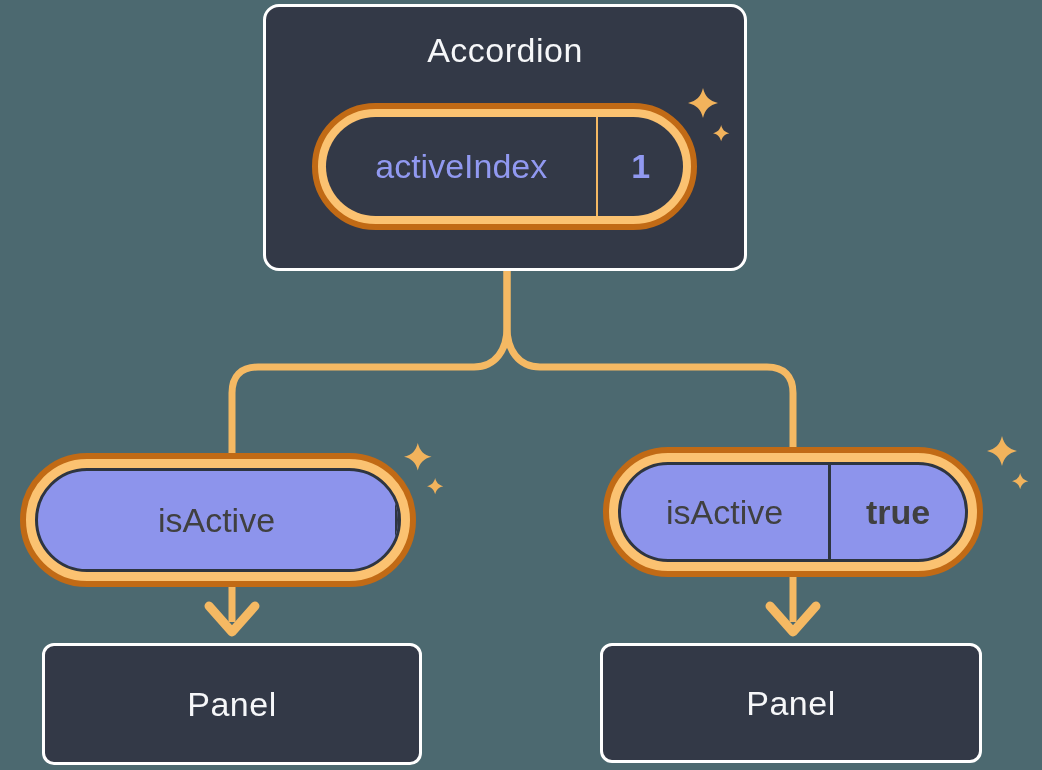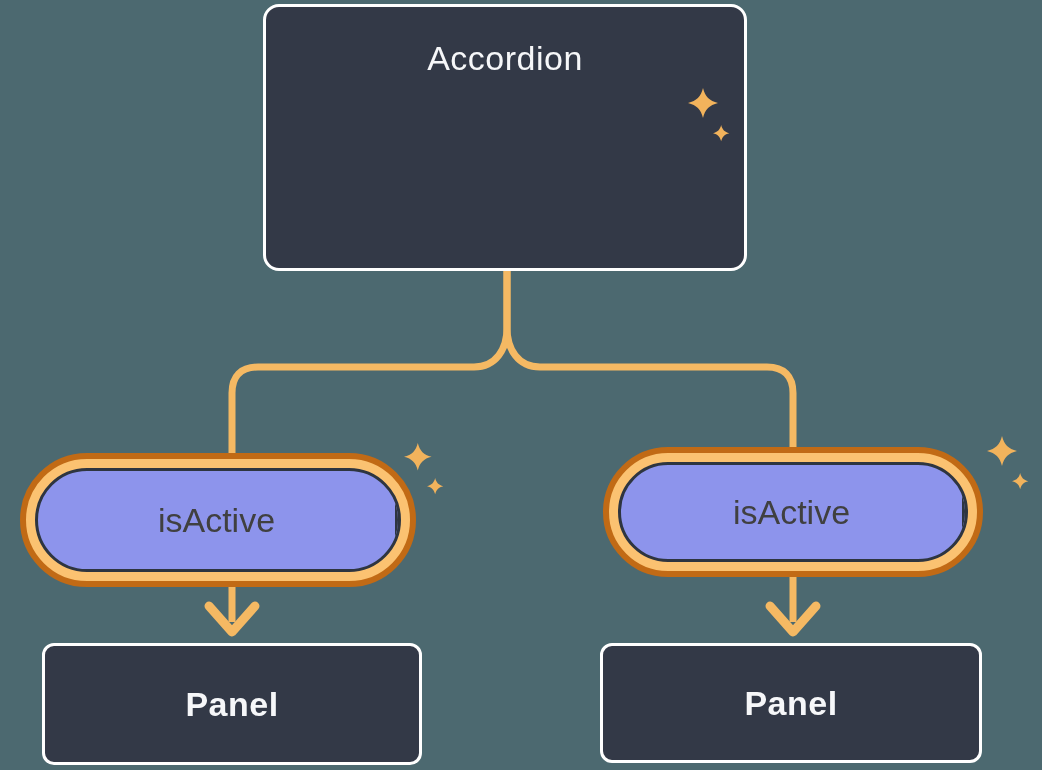--- a/index.html
+++ b/index.html
@@ -7,23 +7,23 @@
     position:relative;width:1042px;height:770px;overflow:hidden;
     background:#4C6970;
     font-family:"Liberation Sans", sans-serif;
   }
   .connectors{position:absolute;left:0;top:0;width:1042px;height:770px;z-index:1;}
   .node{
     position:absolute;background:#333947;border:3px solid #FFFFFF;
     box-sizing:border-box;color:#F6F7F9;z-index:2;
   }
   .accordion-box{left:263px;top:4px;width:484px;height:267px;border-radius:16px;}
-  .box-title{text-align:center;margin-top:32px;font-size:34px;font-weight:500;letter-spacing:0.5px;}
+  .box-title{text-align:center;margin-top:24px;font-size:34px;font-weight:500;letter-spacing:0.5px;}
   .panel-box{border-radius:12px;display:flex;align-items:center;justify-content:center;
-    font-size:34px;font-weight:700;letter-spacing:0.5px;}
+    font-size:34px;font-weight:400;letter-spacing:0.5px;}
   .panel-left{left:42px;top:643px;width:380px;height:122px;}
   .panel-right{left:600px;top:643px;width:382px;height:120px;}
 
   .pill{
     position:absolute;border-radius:999px;box-sizing:border-box;
     border:6px solid #C16A15;background:#FBC271;z-index:3;
   }
   .pill-inner{
     height:100%;border-radius:999px;display:flex;align-items:stretch;
     overflow:hidden;box-sizing:border-box;
@@ -60,32 +60,40 @@
     <path d="M507 271 L507 328 C507 349 496 367 474 367 L258 367 C241 367 232 376 232 393 L232 622" stroke="#F5B963" stroke-width="7"></path>
     <path d="M507 271 L507 328 C507 349 518 367 540 367 L767 367 C784 367 793 376 793 393 L793 622" stroke="#F5B963" stroke-width="7"></path>
     <path d="M209 606 L232 632 L255 606" stroke="#F5B963" stroke-width="9" stroke-linecap="round" stroke-linejoin="round"></path>
     <path d="M770 606 L793 632 L816 606" stroke="#F5B963" stroke-width="9" stroke-linecap="round" stroke-linejoin="round"></path>
   </svg>
 
   <div class="node accordion-box">
     <div class="box-title">Accordion</div>
   </div>
 
+  <div class="pill pill-dark">
+    <div class="pill-inner">
+      <div class="seg seg-label">activeIndex</div>
+      <div class="divider"></div>
+      <div class="seg seg-value">1</div>
+    </div>
+  </div>
 
   <div class="pill pill-purple pill-left">
     <div class="pill-inner">
       <div class="seg seg-label">isActive</div>
       <div class="divider"></div>
     </div>
   </div>
 
   <div class="pill pill-purple pill-right">
     <div class="pill-inner">
       <div class="seg seg-label">isActive</div>
       <div class="divider"></div>
+      <div class="seg seg-value">true</div>
     </div>
   </div>
 
   <div class="node panel-box panel-left">
     <span>Panel</span>
   </div>
   <div class="node panel-box panel-right">
     <span>Panel</span>
   </div>
 

